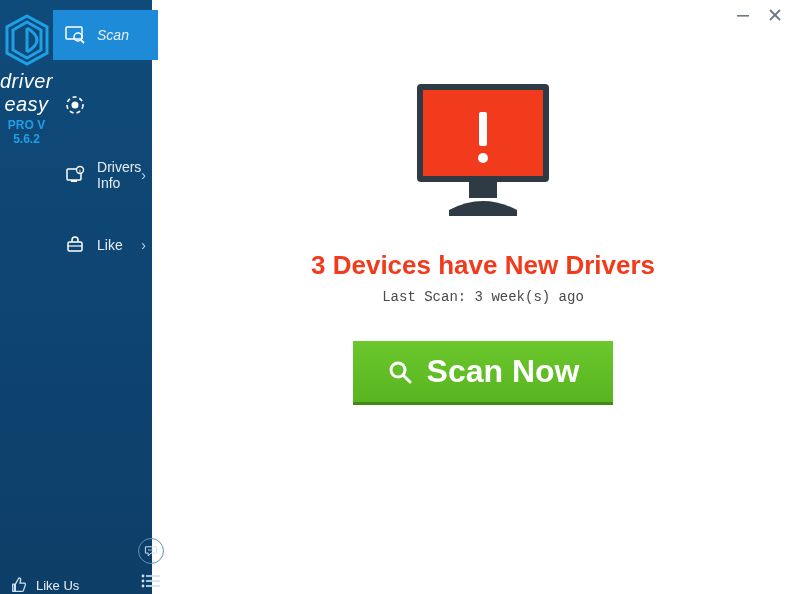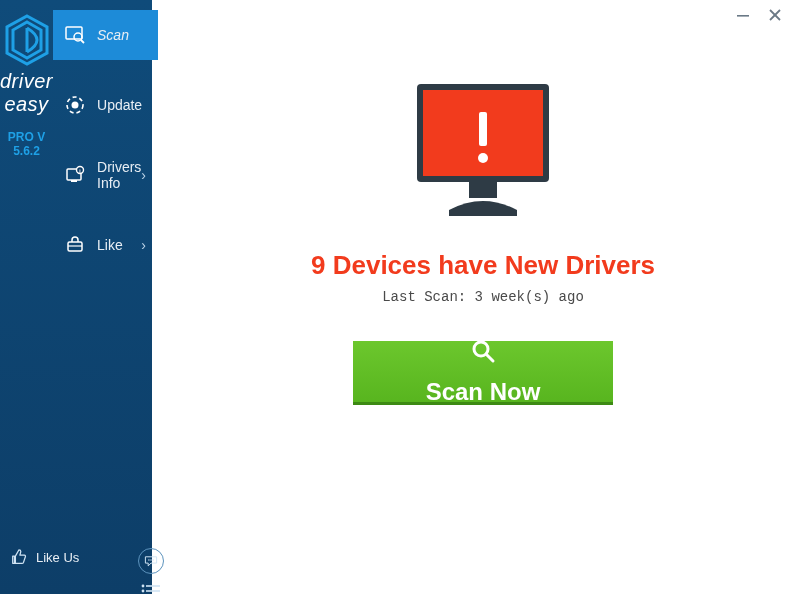--- a/index.html
+++ b/index.html
@@ -7,36 +7,36 @@
 
   
   .sidebar {
     position: absolute; left: 0; top: 0; width: 152px; height: 594px;
     background: linear-gradient(#0f4b7a 0%, #0d3e68 100%);
     color: #fff; display: flex; flex-direction: row;
   }
   .brand { padding: 14px 0 8px 0; text-align: center; }
   .brand-logo { width: 48px; height: 52px; margin: 0 auto 4px; display: block; }
   .brand-name { font-size: 20px; font-weight: 500; font-style: italic; color: #fff; letter-spacing: .5px; }
-  .brand-version { font-size: 12px; font-weight: 700; color: #1ea0e6; margin-top: 14px; }
+  .brand-version { font-size: 12px; font-weight: 700; color: #1ea0e6; margin-top: 2px; }
 
   .nav { margin-top: 10px; flex: 1; }
   .nav-item {
     display: flex; align-items: center; height: 50px; padding: 0 12px;
     color: #e8eef4; font-size: 14px; cursor: pointer; position: relative;
     margin-bottom: 20px;
   }
   .nav-item.active { background: #1d8bd8; font-style: italic; }
   .nav-item .nav-icon { width: 20px; height: 20px; margin-right: 12px; flex: none; display: inline-flex; align-items: center; justify-content: center; }
   .nav-item .nav-label { flex: 1; }
   .nav-item .chev { font-size: 14px; color: #bcd4e8; }
 
   .sidebar-footer {
     position: absolute; left: 0; bottom: 0; width: 174px; height: 46px;
-    display: flex; align-items: flex-start; padding: 0 10px; gap: 24px;
+    display: flex; align-items: flex-end; padding: 0 10px; gap: 24px;
   }
   .thumb { display: inline-flex; align-items: center; gap: 8px; cursor: pointer; color: #e8eef4; font-size: 13px; }
   .footer-iconbtn { width: 26px; height: 26px; border: 1px solid #5c93bd; border-radius: 50%; display: inline-flex; align-items: center; justify-content: center; cursor: pointer; }
   .footer-iconbtn.list { border: none; }
   .sidebar-footer .spacer { flex: 1; }
   .footer-col { display: flex; flex-direction: column; gap: 4px; align-items: flex-end; }
 
   
   .main { position: absolute; left: 174px; top: 0; right: 0; bottom: 0; background: #fff; }
   .win-controls { position: absolute; top: 6px; right: 8px; display: flex; align-items: center; gap: 14px; }
@@ -44,22 +44,22 @@
   .win-btn.close { font-size: 18px; }
 
   .center { width: 100%; height: 100%; display: flex; flex-direction: column; align-items: center; justify-content: flex-start; padding-top: 78px; }
   .monitor-svg { width: 160px; height: 150px; display: block; }
   .headline { margin-top: 22px; font-size: 26px; font-weight: 700; color: #f23b1d; }
   .lastscan { margin-top: 8px; font-size: 14px; color: #4a4a4a; font-family: Liberation Mono, monospace; }
   .scan-btn {
     margin-top: 36px; width: 260px; height: 64px; border: none; cursor: pointer;
     background: linear-gradient(#6cc72d, #58b51f);
     border-bottom: 3px solid #3d8a14;
-    color: #fff; font-size: 24px; font-weight: 700;
-    display: inline-flex; align-items: center; justify-content: center; gap: 14px; flex-direction: column;
+    color: #fff; font-size: 32px; font-weight: 700;
+    display: inline-flex; align-items: center; justify-content: center; gap: 14px;
   }
   .scan-btn .scan-icon svg { display: block; }
 </style>
 </head>
 <body>
 
 <div class="sidebar">
 
   <div class="brand">
     <svg class="brand-logo" viewBox="0 0 48 52">
@@ -85,21 +85,20 @@
       <span class="nav-label">Scan</span>
     </div>
 
     <div class="nav-item">
       <span class="nav-icon">
         <svg width="20" height="20" viewBox="0 0 20 20">
           <circle cx="10" cy="10" r="8" fill="none" stroke="#fff" stroke-width="1.6" stroke-dasharray="4 3"></circle>
           <circle cx="10" cy="10" r="3.5" fill="#fff"></circle>
         </svg>
       </span>
-      <span class="nav-label">Update</span>
     </div>
 
     <div class="nav-item">
       <span class="nav-icon">
         <svg width="20" height="20" viewBox="0 0 20 20">
           <rect x="2" y="4" width="14" height="11" rx="1" fill="none" stroke="#fff" stroke-width="1.5"></rect>
           <rect x="6" y="15" width="6" height="2" fill="#fff"></rect>
           <circle cx="15" cy="5" r="3.5" fill="#0d3e68" stroke="#fff" stroke-width="1.4"></circle>
           <text x="15" y="7.6" font-size="5" fill="#fff" text-anchor="middle" font-weight="bold">i</text>
         </svg>
@@ -173,21 +172,21 @@
 
     <svg class="monitor-svg" viewBox="0 0 160 150">
       <rect x="14" y="6" width="132" height="98" rx="4" fill="#2e3b45"></rect>
       <rect x="20" y="12" width="120" height="86" fill="#f23b1d"></rect>
       <rect x="76" y="34" width="8" height="34" rx="2" fill="#fff"></rect>
       <circle cx="80" cy="80" r="5" fill="#fff"></circle>
       <rect x="66" y="104" width="28" height="16" fill="#2e3b45"></rect>
       <path d="M46 132 q34 -18 68 0 v6 H46z" fill="#2e3b45"></path>
     </svg>
 
-    <div class="headline">9 Devices have New Drivers</div>
+    <div class="headline">3 Devices have New Drivers</div>
     <div class="lastscan">Last Scan: 3 week(s) ago</div>
 
     <button class="scan-btn">
       <span class="scan-icon">
         <svg width="26" height="26" viewBox="0 0 26 26">
           <circle cx="11" cy="11" r="7" fill="none" stroke="#fff" stroke-width="3"></circle>
           <line x1="16.5" y1="16.5" x2="23" y2="23" stroke="#fff" stroke-width="3" stroke-linecap="round"></line>
         </svg>
       </span>
       <span>Scan Now</span>

